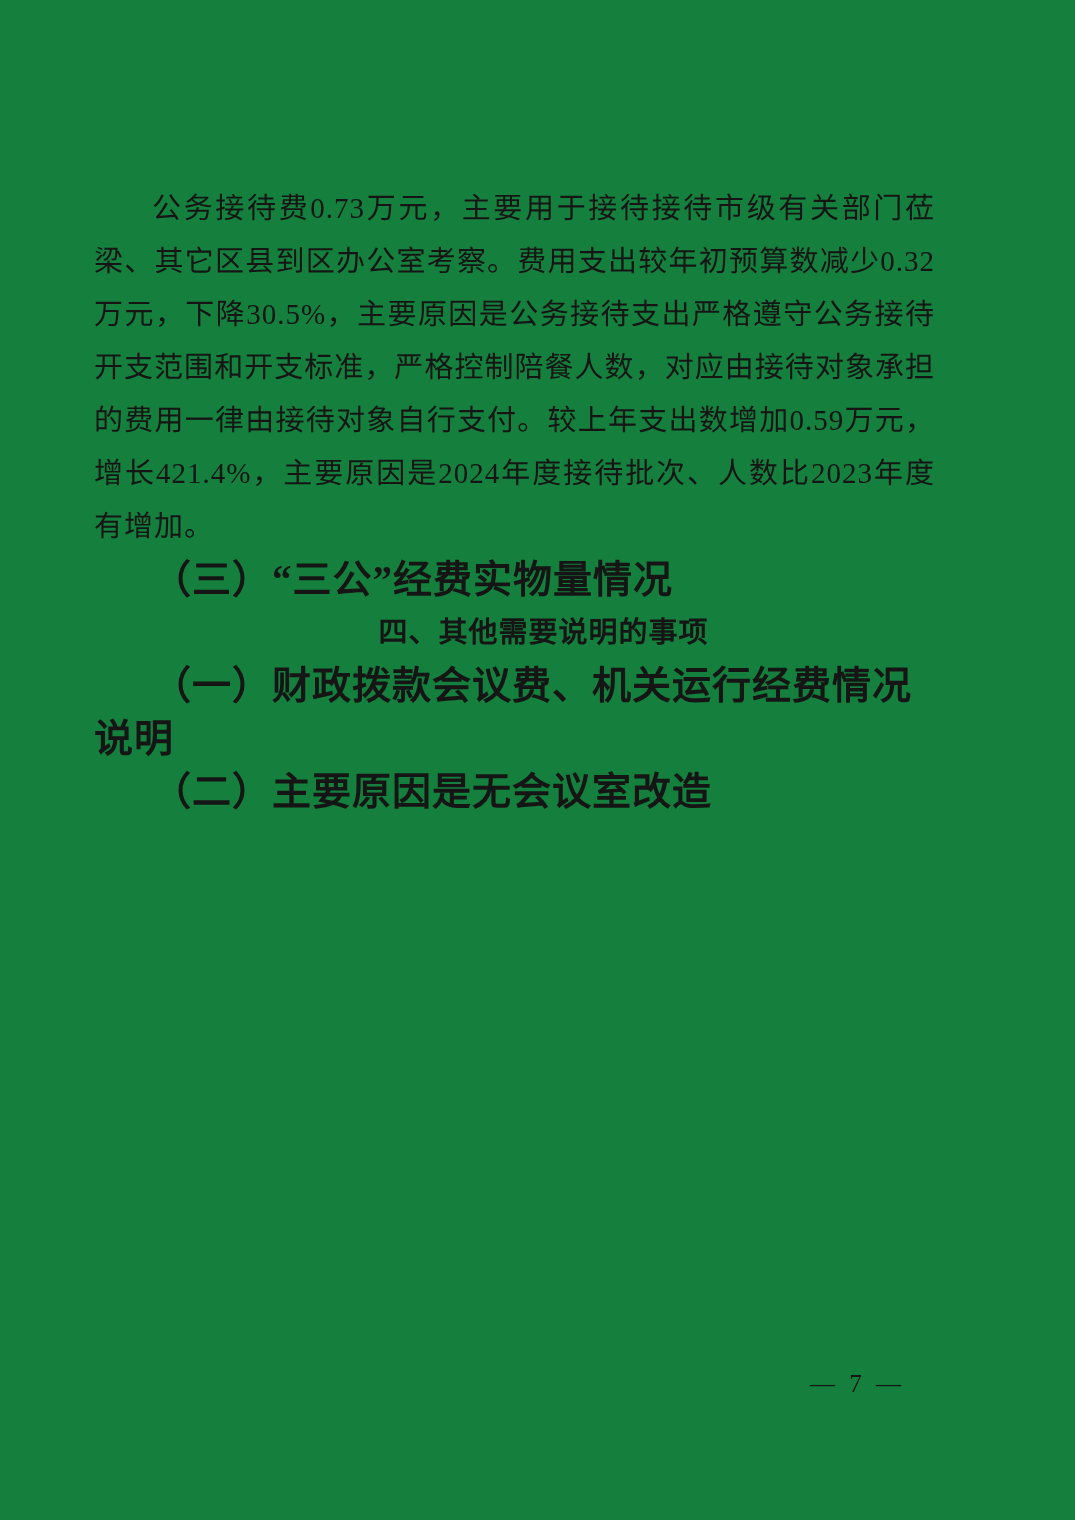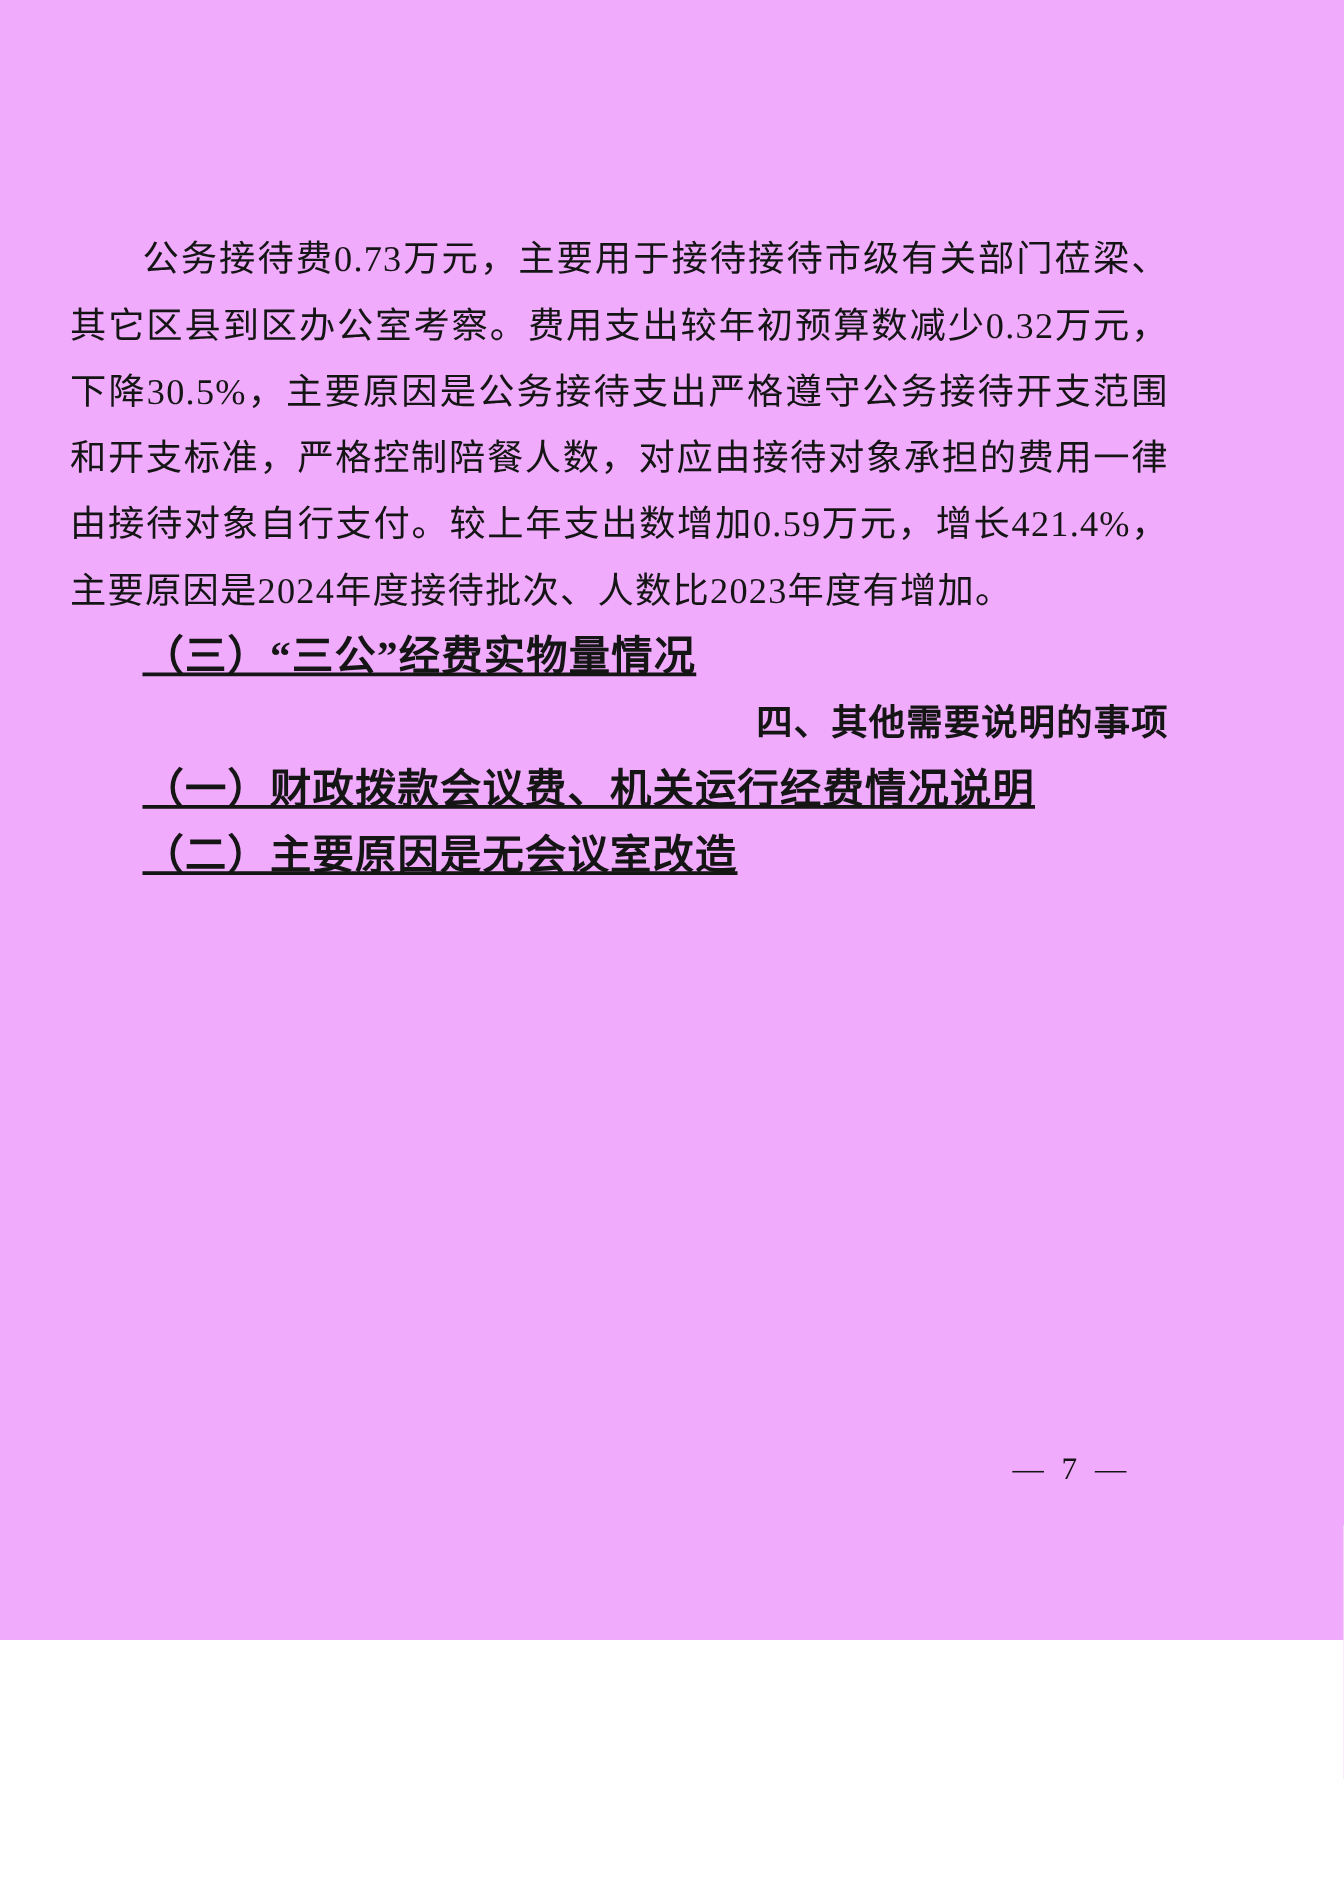--- a/index.html
+++ b/index.html
@@ -4,58 +4,57 @@
 <title>Document Page 7</title>
 <style>
   html, body {
     margin: 0;
     padding: 0;
     background: #ffffff;
   }
   .page {
     position: relative;
     width: 1075px;
-    height: 1312px;
+    height: 1520px;
     margin: 0 auto;
-    background: #f0abfc;
+    background: #15803d;
     box-sizing: border-box;
-    padding: 182px 140px 0 56px;
+    padding: 182px 140px 0 94px;
     color: #151515;
     overflow: hidden;
   }
   .body-para {
     margin: 0;
     font-family: "Liberation Serif", "DejaVu Serif", serif;
     font-size: 29px;
     line-height: 53px;
     letter-spacing: 1px;
     text-align: justify;
     text-indent: 58px;
     font-weight: normal;
   }
   .heading-kai {
     margin: 0;
     font-family: "Liberation Serif", "DejaVu Serif", serif;
-    font-size: 33px;
+    font-size: 39px;
     line-height: 53px;
     letter-spacing: 1px;
     text-indent: 58px;
     font-weight: bold;
     text-align: left;
-    text-decoration: underline;
   }
   .heading-hei {
     margin: 0;
     font-family: "Liberation Sans", "DejaVu Sans", sans-serif;
     font-size: 29px;
     line-height: 53px;
     letter-spacing: 1px;
     text-indent: 58px;
     font-weight: bold;
-    text-align: right;
+    text-align: center;
   }
   .page-number {
     position: absolute;
     right: 170px;
     bottom: 122px;
     font-family: "Liberation Serif", "DejaVu Serif", serif;
     font-size: 25px;
     letter-spacing: 4px;
     color: #151515;
     white-space: nowrap;

